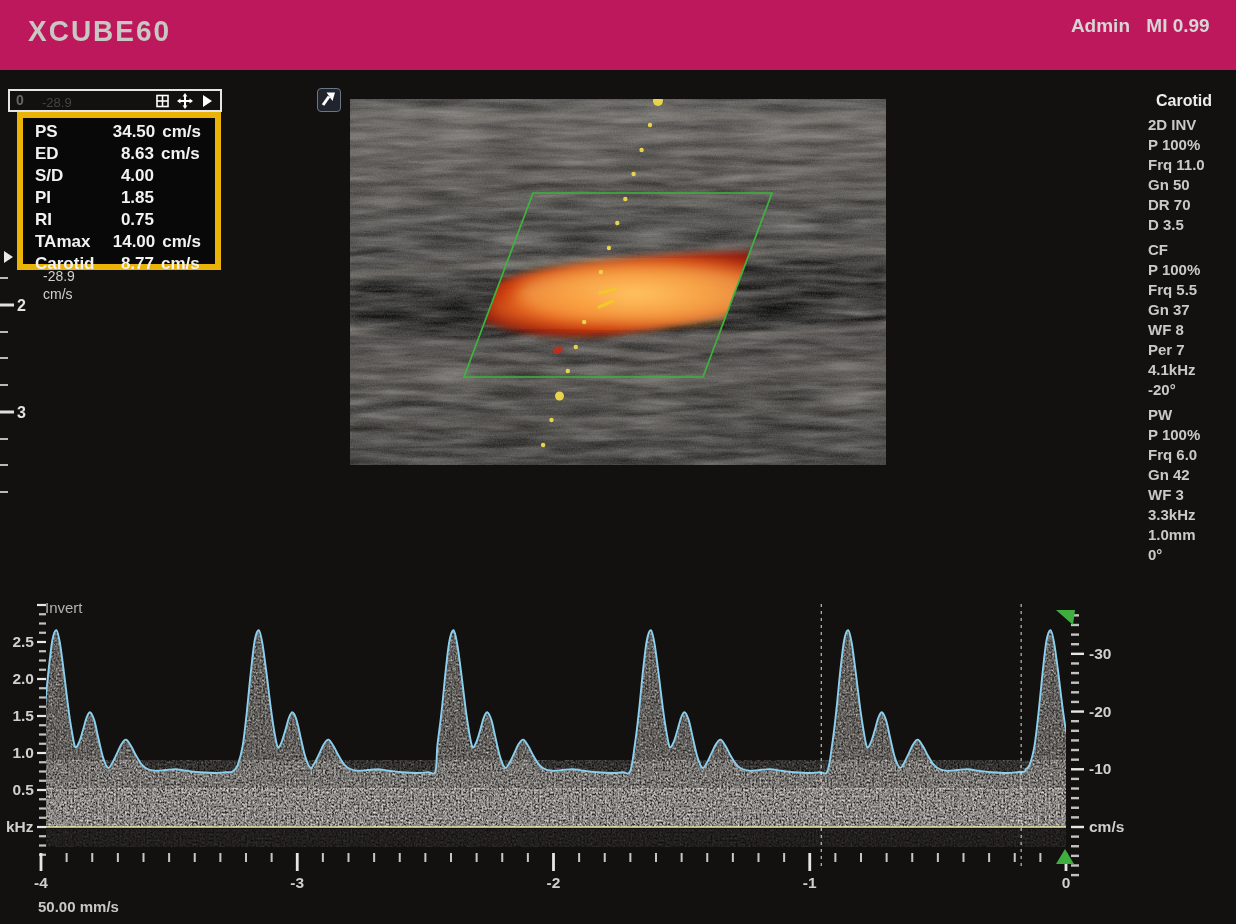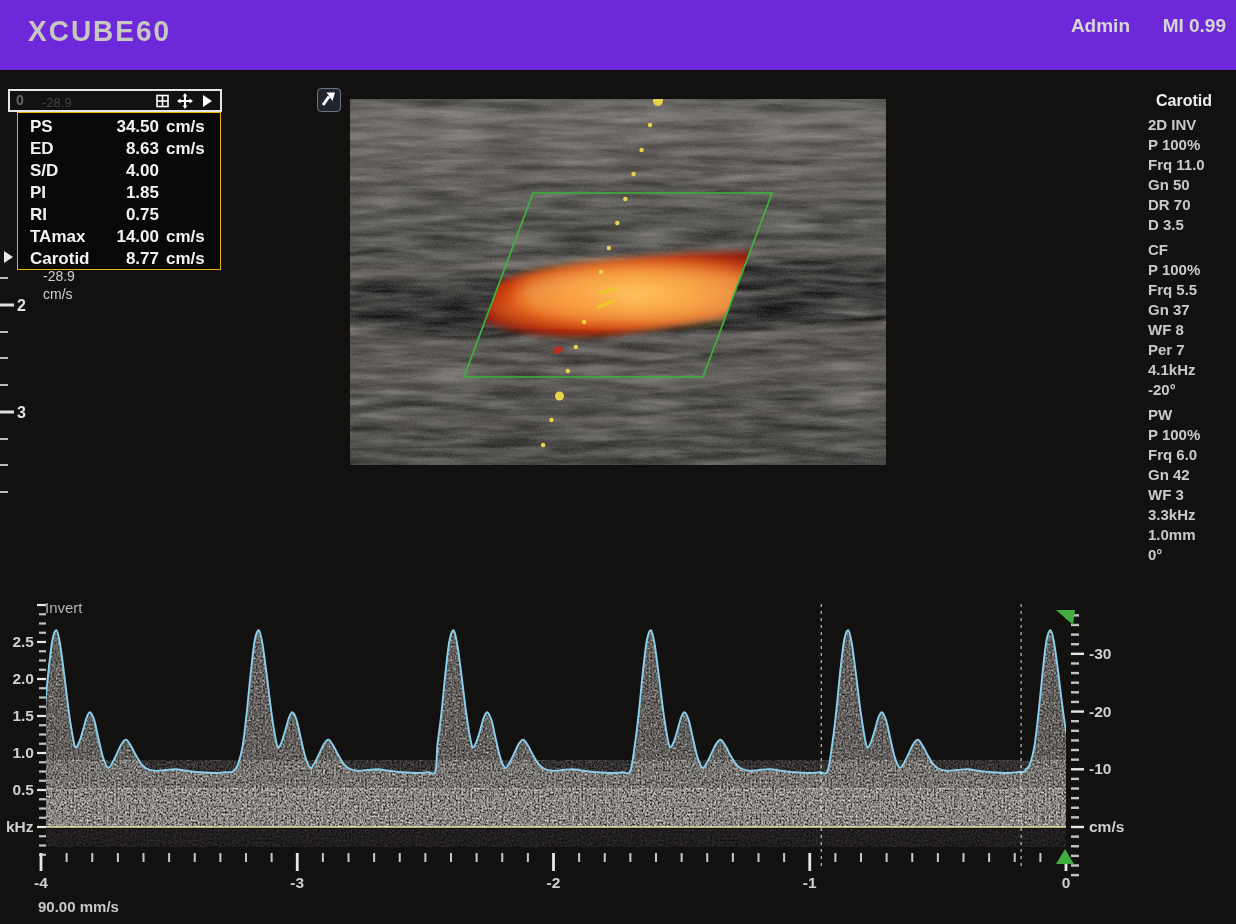--- a/index.html
+++ b/index.html
@@ -1,31 +1,31 @@
 <!DOCTYPE html>
 <html><head>
 <meta charset="utf-8">
 <style>
   html,body{margin:0;padding:0;background:#000;}
   .screen{position:relative;width:1236px;height:924px;background:#131110;overflow:hidden;
           font-family:"Liberation Sans",sans-serif;color:#d4d4d4;}
   
-  .topbar{position:absolute;left:0;top:0;width:1236px;height:70px;background:#6d28d9;}
+  .topbar{position:absolute;left:0;top:0;width:1236px;height:70px;background:#be185d;}
   .brand{position:absolute;left:28px;top:16px;font-size:28px;font-weight:700;
          letter-spacing:2px;color:#c9c7c2;transform:scaleY(1.05);}
   .hinfo{position:absolute;right:10px;top:12px;text-align:right;font-weight:700;font-size:19px;color:#d6d6d6;}
   .hrow{display:flex;justify-content:flex-end;height:28px;line-height:28px;}
   .hrow .c1{min-width:100px;text-align:right;}
-  .hrow .c2{width:96px;text-align:right;}
+  .hrow .c2{width:96px;text-align:center;}
   
   .mtoolbar{position:absolute;left:8px;top:89px;width:214px;height:23px;border:2px solid #e6e6e6;
             box-sizing:border-box;background:rgba(16,16,16,.35);display:flex;justify-content:flex-end;
             align-items:center;gap:6px;padding-right:5px;z-index:3;}
   .mtoolbar .icbtn{width:16px;height:16px;display:block;cursor:pointer;}
-  .mpanel{position:absolute;left:17px;top:112px;width:204px;height:158px;border:1px solid #eab308;
+  .mpanel{position:absolute;left:17px;top:112px;width:204px;height:158px;border:6px solid #eab308;
           background:rgba(6,8,6,.93);box-sizing:border-box;z-index:2;padding-top:3px;}
   .mrow{display:flex;align-items:center;height:22px;padding:0 10px 0 12px;font-size:17px;font-weight:700;color:#f2f2f2;}
   .mlabel{width:80px;}
   .mval{flex:1;text-align:right;}
   .munit{width:44px;margin-left:7px;}
   .dimtxt{position:absolute;color:#5f5f5f;font-size:13px;z-index:1;}
   .ruler0{position:absolute;left:16px;top:92px;color:#969696;font-size:14px;font-weight:700;z-index:1;}
   .scaleout{position:absolute;left:43px;top:267px;font-size:14px;color:#cfcfcf;line-height:18px;}
   .depthnum{position:absolute;left:17px;font-size:16px;font-weight:700;color:#e2e2e2;}
   
@@ -263,21 +263,21 @@
             <div class="pline">WF 3</div>
             <div class="pline">3.3kHz</div>
             <div class="pline">1.0mm</div>
             <div class="pline">0°</div>
           </div>
         </div>
       </div>
   </div>
 
   <div class="invert">Invert</div>
-  <div class="sweep">90.00 mm/s</div>
+  <div class="sweep">50.00 mm/s</div>
 
   <svg id="overlay" class="ovl" width="1236" height="924" viewBox="0 0 1236 924">
     <defs>
       <filter id="fspeck" x="-2%" y="-2%" width="104%" height="104%">
         <feTurbulence type="fractalNoise" baseFrequency="0.55 0.5" numOctaves="2" seed="3"></feTurbulence>
         <feColorMatrix type="matrix" values="0 0 0 0 0.85  0 0 0 0 0.83  0 0 0 0 0.80  0.7 0.7 0.7 0 -0.75"></feColorMatrix>
         <feComposite in2="SourceGraphic" operator="in"></feComposite>
       </filter>
       <clipPath id="specClip">
           <rect x="46" y="598" width="1020" height="253"></rect>

